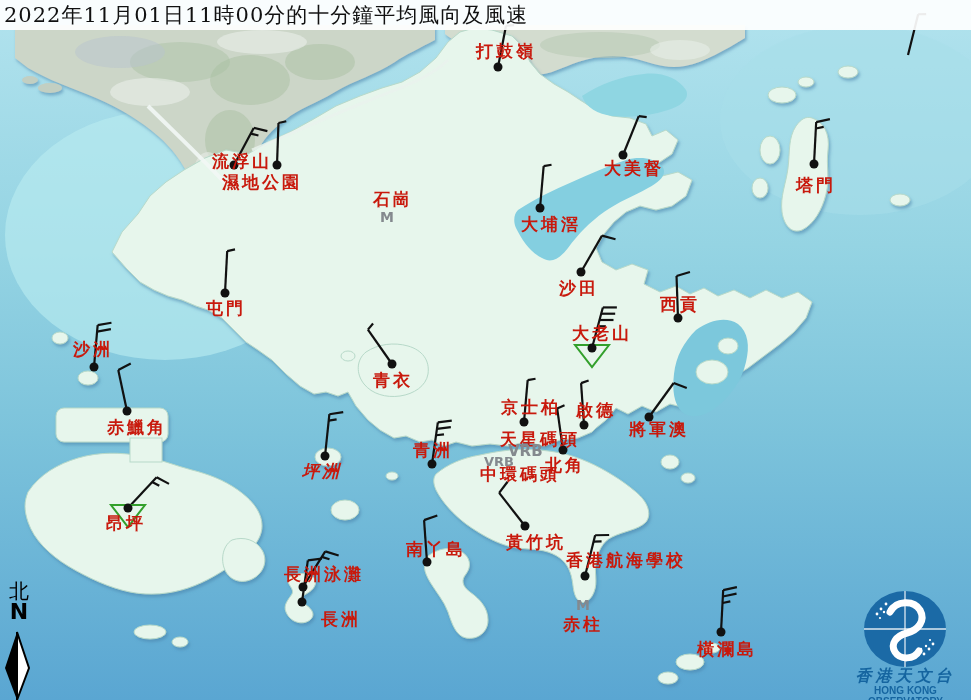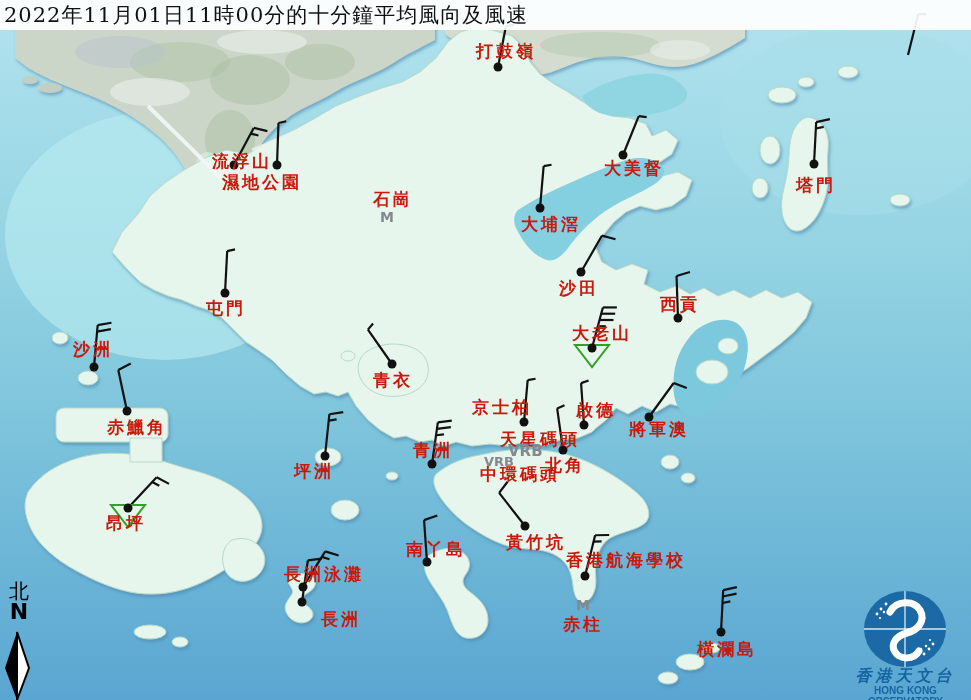--- a/index.html
+++ b/index.html
@@ -254,30 +254,30 @@
       <div class="station-label" style="left: 521px; top: 216px;">大埔滘</div>
       <div class="station-label" style="left: 373px; top: 191px;">石崗</div>
       <div class="status-label" style="left: 380px; top: 210px; font-size: 14px;">M</div>
       <div class="station-label" style="left: 559px; top: 280px;">沙田</div>
       <div class="station-label" style="left: 660px; top: 296px;">西貢</div>
       <div class="station-label" style="left: 572px; top: 325px;">大老山</div>
       <div class="station-label" style="left: 206px; top: 300px;">屯門</div>
       <div class="station-label" style="left: 73px; top: 341px;">沙洲</div>
       <div class="station-label" style="left: 107px; top: 419px;">赤鱲角</div>
       <div class="station-label" style="left: 373px; top: 372px;">青衣</div>
-      <div class="station-label" style="left: 472px; top: 399px;">京士柏</div>
+      <div class="station-label" style="left: 501px; top: 399px;">京士柏</div>
       <div class="station-label" style="left: 576px; top: 402px;">啟德</div>
       <div class="station-label" style="left: 629px; top: 421px;">將軍澳</div>
       <div class="station-label" style="left: 500px; top: 431px;">天星碼頭</div>
       <div class="status-label" style="left: 508px; top: 444px; font-size: 15px;">VRB</div>
       <div class="station-label" style="left: 545px; top: 457px;">北角</div>
       <div class="station-label" style="left: 480px; top: 466px;">中環碼頭</div>
       <div class="status-label" style="left: 484px; top: 455px; font-size: 13px;">VRB</div>
       <div class="station-label" style="left: 413px; top: 442px;">青洲</div>
-      <div class="station-label" style="left: 294px; top: 463px;">坪洲</div>
+      <div class="station-label" style="left: 302px; top: 463px; font-style: italic;">坪洲</div>
       <div class="station-label" style="left: 106px; top: 515px;">昂坪</div>
       <div class="station-label" style="left: 406px; top: 541px;">南丫島</div>
       <div class="station-label" style="left: 506px; top: 534px;">黃竹坑</div>
       <div class="station-label" style="left: 566px; top: 552px;">香港航海學校</div>
       <div class="station-label" style="left: 284px; top: 566px;">長洲泳灘</div>
       <div class="station-label" style="left: 281px; top: 611px; margin-left: 40px;">長洲</div>
       <div class="station-label" style="left: 563px; top: 616px;">赤柱</div>
       <div class="status-label" style="left: 576px; top: 598px; font-size: 14px;">M</div>
       <div class="station-label" style="left: 697px; top: 641px;">橫瀾島</div>
     </div>

